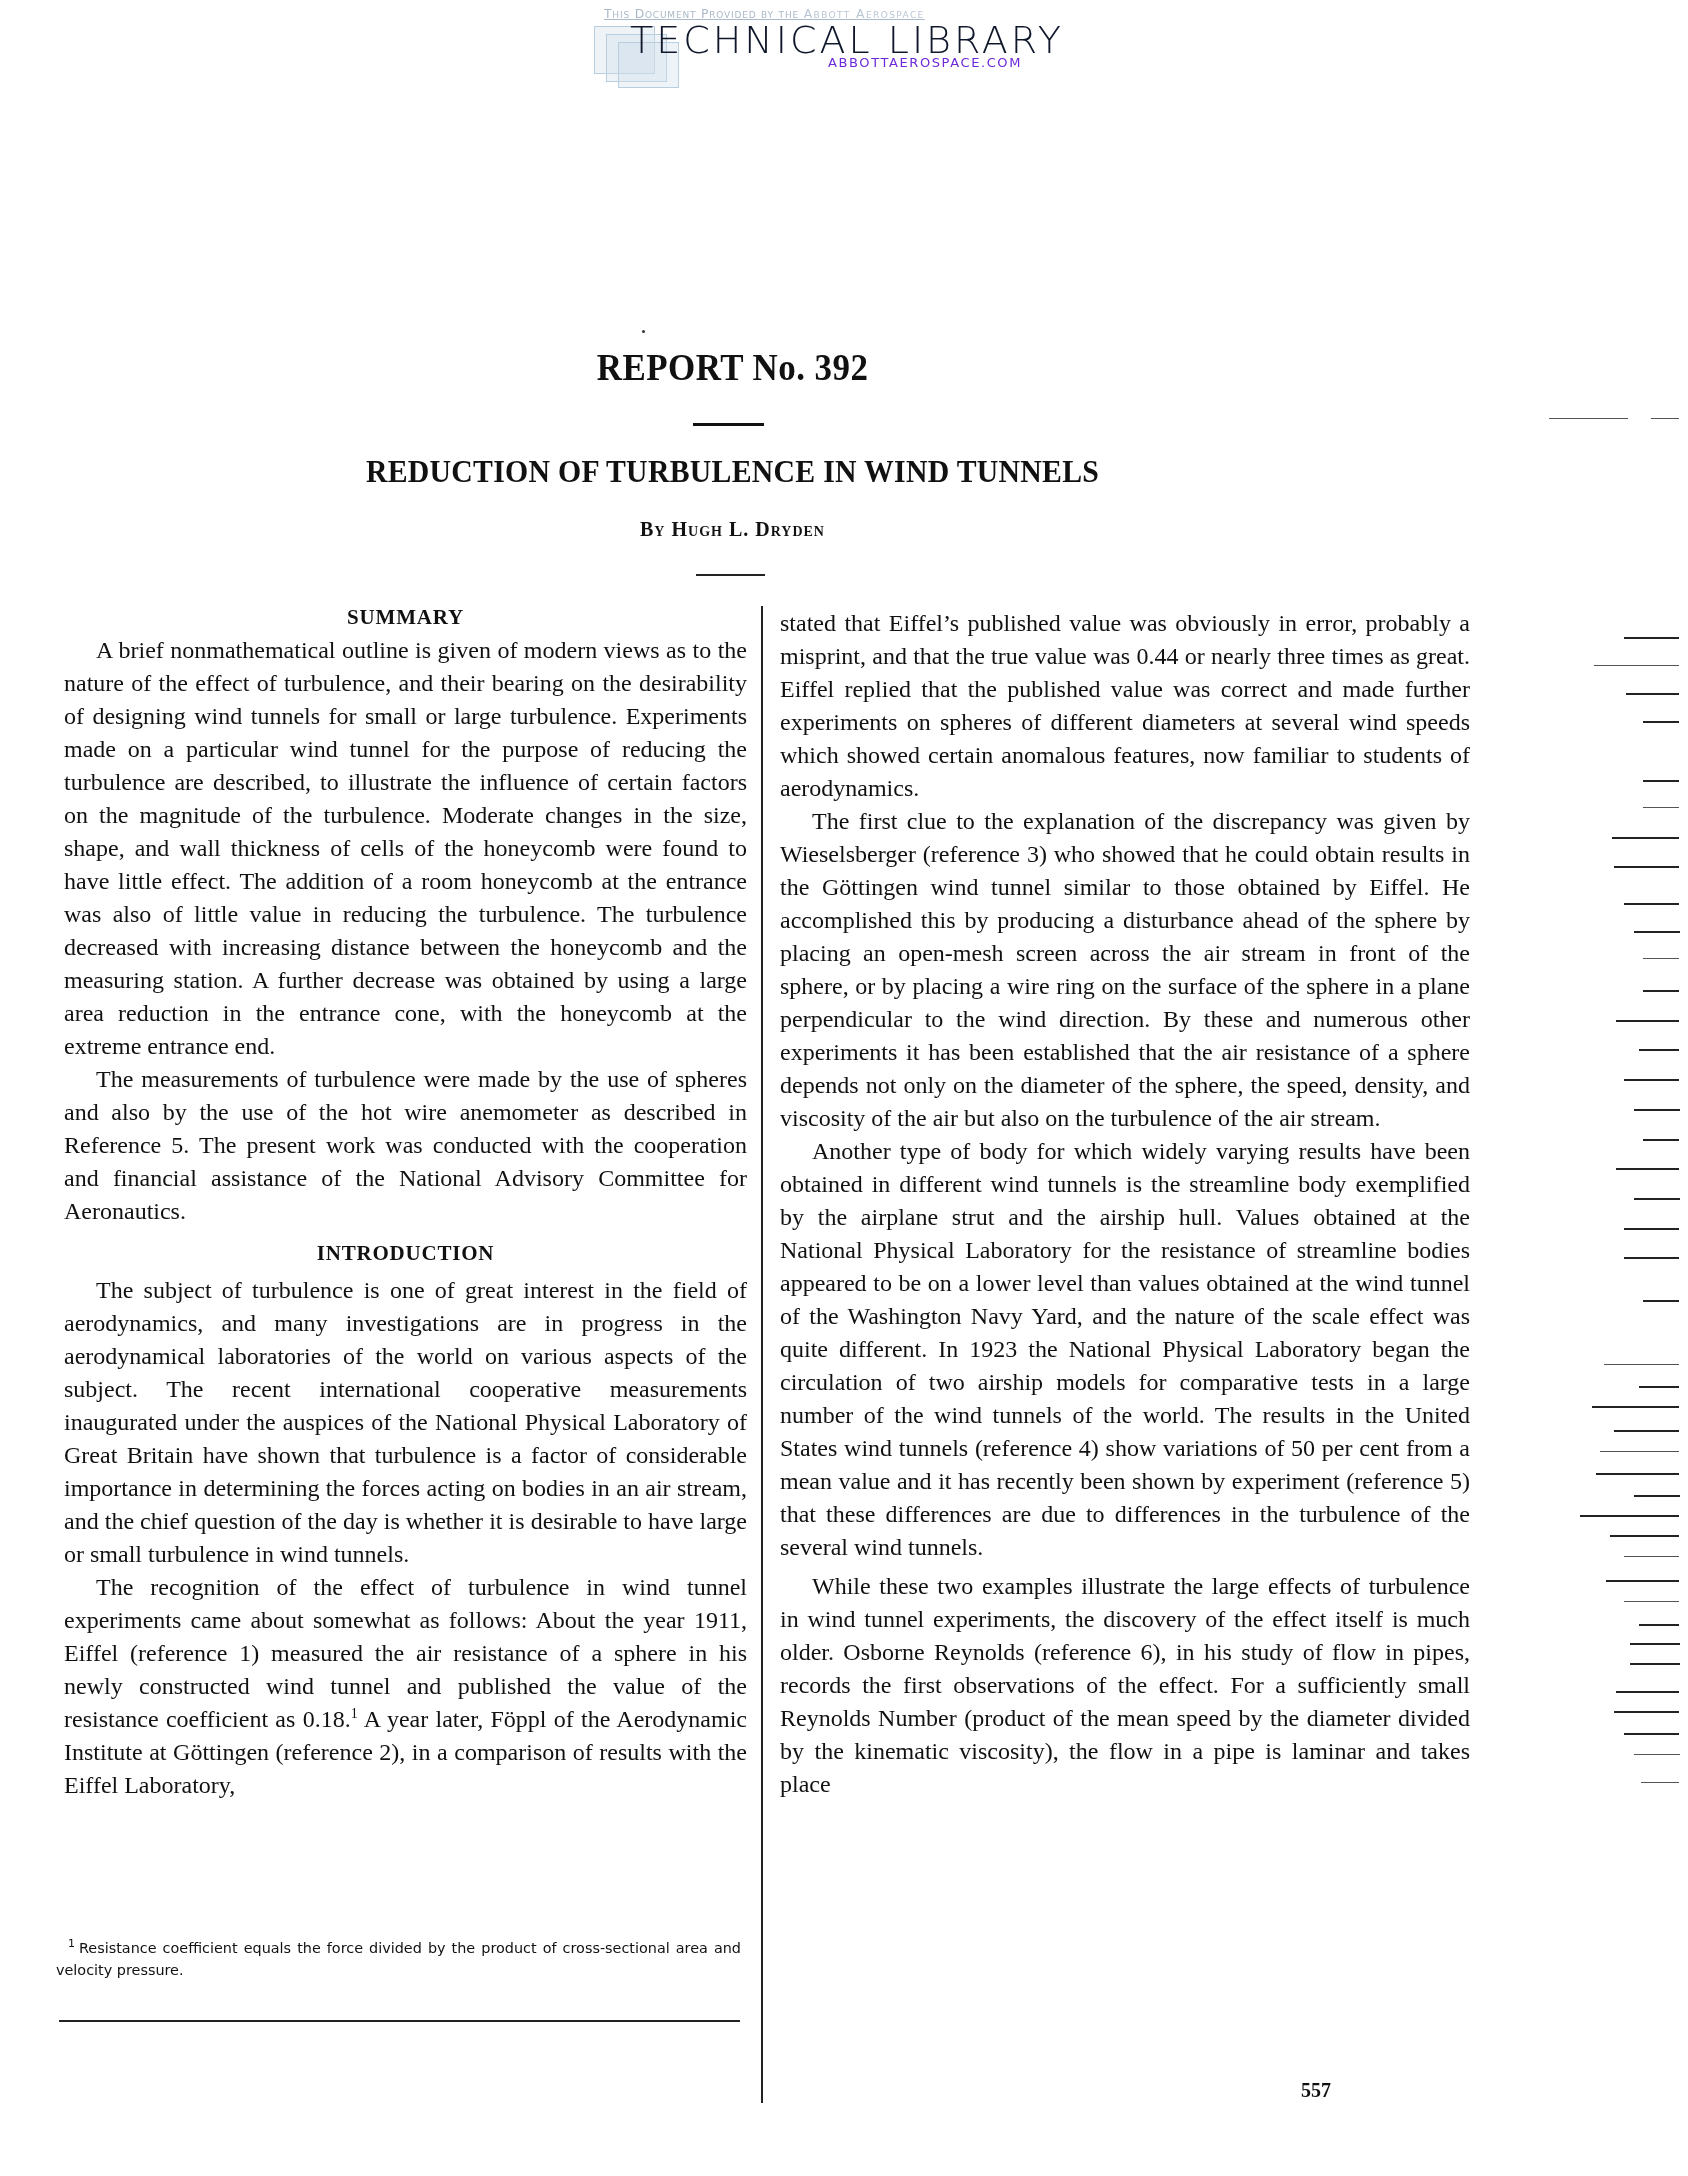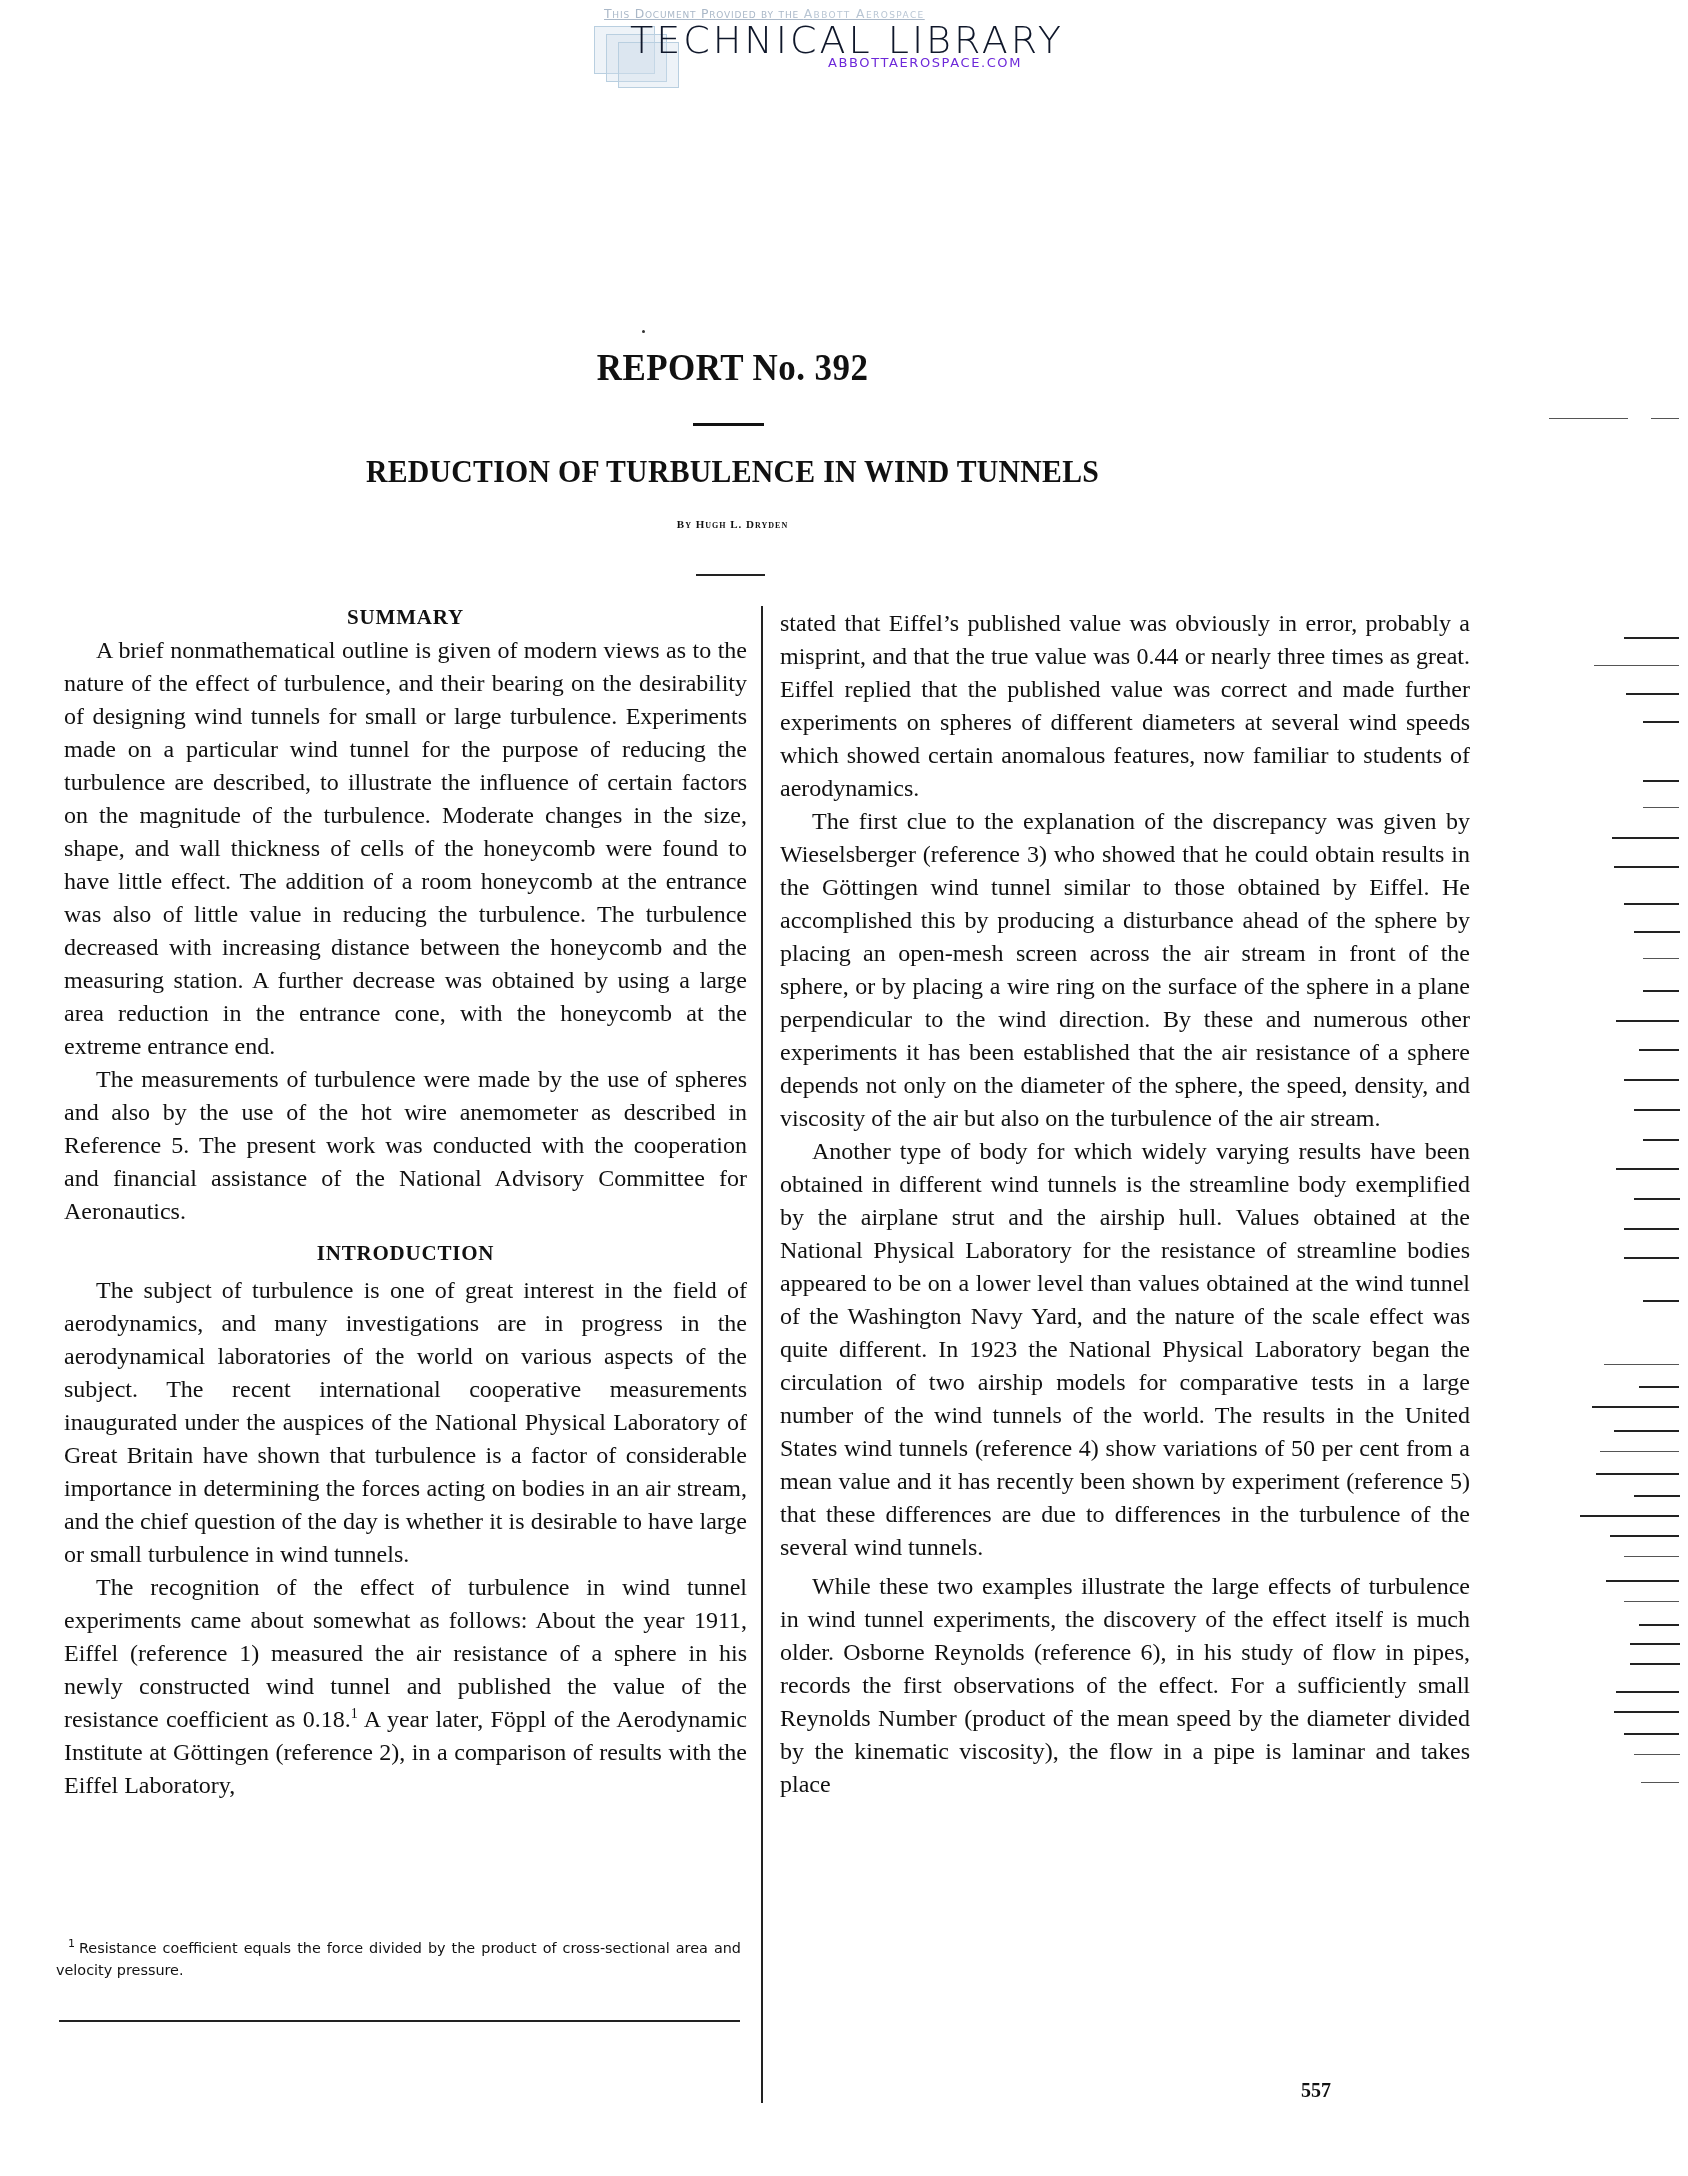--- a/index.html
+++ b/index.html
@@ -13,21 +13,21 @@
   .wm-pages div { position: absolute; border: 1.5px solid #b9cfe0; background: rgba(205,222,236,0.35); }
   .wm-line1 { position: absolute; left: 10px; top: 2px; font-family: "DejaVu Sans", sans-serif; font-size: 12.4px; letter-spacing: 0.8px; color: #aab8c8; white-space: nowrap; font-variant: small-caps; text-decoration: underline; }
   .wm-line1 .hl { color: #b9c6d4; letter-spacing: 1.4px; }
   .wm-line2 { position: absolute; left: 36px; top: 14px; font-family: "DejaVu Sans", sans-serif; font-size: 38px; letter-spacing: 3px; color: #0f172a; white-space: nowrap; font-weight: 300; }
   .wm-line3 { position: absolute; left: 234px; top: 51px; font-family: "DejaVu Sans", sans-serif; font-size: 13px; letter-spacing: 1.6px; color: #6d28d9; white-space: nowrap; }
 
   
   .report-no { position: absolute; left: 0; width: 1465px; top: 345px; text-align: center; font-size: 38px; font-weight: bold; letter-spacing: 0.5px; transform: scaleX(0.92); transform-origin: 733px 0; }
   .rule-short { position: absolute; left: 693px; top: 423px; width: 71px; height: 3px; background: #111; }
   .main-title { position: absolute; left: 0; width: 1465px; top: 453px; text-align: center; font-size: 32px; font-weight: bold; letter-spacing: 0.3px; transform: scaleX(0.93); transform-origin: 733px 0; }
-  .byline { position: absolute; left: 0; width: 1465px; top: 518px; text-align: center; font-size: 11px; font-weight: bold; font-variant: small-caps; letter-spacing: 1px; }
+  .byline { position: absolute; left: 0; width: 1465px; top: 518px; text-align: center; font-size: 20px; font-weight: bold; font-variant: small-caps; letter-spacing: 1px; }
   .rule-mini { position: absolute; left: 696px; top: 574px; width: 69px; height: 1.5px; background: #222; }
   .dot { position: absolute; width: 3px; height: 3px; background: #333; border-radius: 50%; }
 
   
   .col { position: absolute; font-size: 24px; line-height: 33px; text-align: justify; margin-left: 8px; }
   .col-left { left: 56px; top: 600px; width: 683px; }
   .col-right { left: 772px; top: 607px; width: 690px; }
   .col p { margin: 0; text-indent: 32px; }
   .col p.noindent { text-indent: 0; }
   .heading { text-align: center; font-weight: bold; font-size: 21px; letter-spacing: 0.8px; margin: 0; text-indent: 0; }

